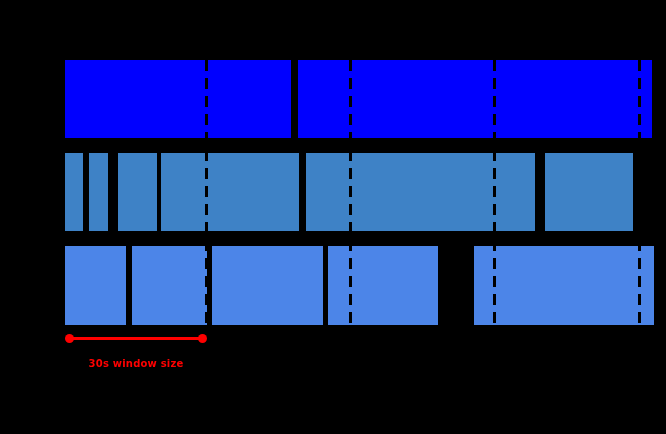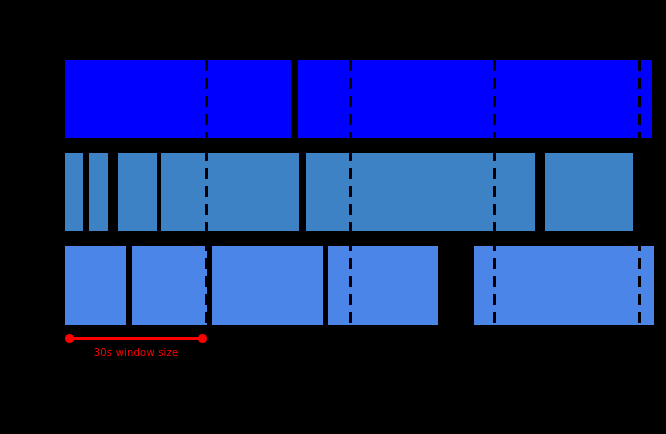--- a/index.html
+++ b/index.html
@@ -56,24 +56,24 @@
     width: 9px;
     height: 9px;
     border-radius: 50%;
     background: #ff0000;
     top: -3px;
   }
   .annotation-arrow .dot.left  { left: -4px; }
   .annotation-arrow .dot.right { right: -4px; }
   .annotation-label {
     position: absolute;
-    top: 347px;
+    top: 358px;
     color: #ff0000;
     font-size: 10px;
-    font-weight: normal;
+    font-weight: bold;
     text-align: center;
     letter-spacing: 0.2px;
     white-space: nowrap;
   }
 </style>
 </head>
 <body>
 
 <div class="chart">
 

